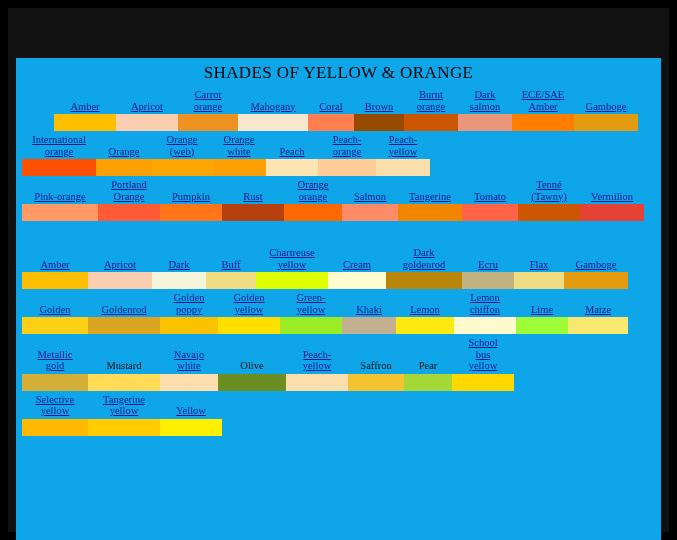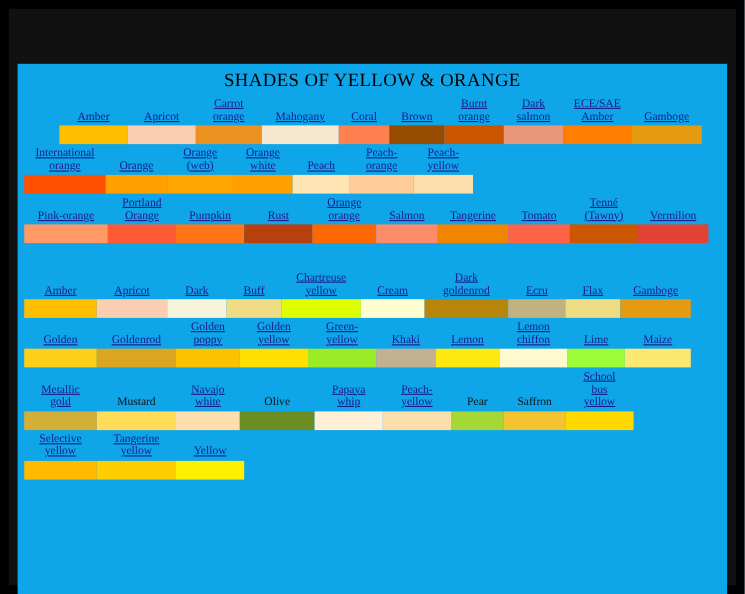--- a/index.html
+++ b/index.html
@@ -335,34 +335,30 @@
             </div>
             <div class="swatch-cell" style="width: 58px;">
               <div class="swatch-label"><span class="ul">Navajo</span><br><span class="ul">white</span></div>
               <div class="swatch-chip" title="Navajo white" style="background: rgb(255, 222, 173);"></div>
             </div>
             <div class="swatch-cell" style="width: 68px;">
               <div class="swatch-label"><span class="plain">Olive</span></div>
               <div class="swatch-chip" title="Olive" style="background: rgb(107, 142, 35);"></div>
             </div>
             <div class="swatch-cell" style="width: 62px;">
-              <div class="swatch-label"><span class="ul">Papaya</span><br><span class="ul">whip</span></div>
-              <div class="swatch-chip" title="Papaya whip" style="background: rgb(255, 239, 213);"></div>
-            </div>
-            <div class="swatch-cell" style="width: 62px;">
               <div class="swatch-label"><span class="ul">Peach-</span><br><span class="ul">yellow</span></div>
               <div class="swatch-chip" title="Peach- yellow" style="background: rgb(250, 223, 173);"></div>
+            </div>
+            <div class="swatch-cell" style="width: 56px;">
+              <div class="swatch-label"><span class="plain">Saffron</span></div>
+              <div class="swatch-chip" title="Saffron" style="background: rgb(244, 196, 48);"></div>
             </div>
             <div class="swatch-cell" style="width: 48px;">
               <div class="swatch-label"><span class="plain">Pear</span></div>
               <div class="swatch-chip" title="Pear" style="background: rgb(165, 216, 54);"></div>
-            </div>
-            <div class="swatch-cell" style="width: 56px;">
-              <div class="swatch-label"><span class="plain">Saffron</span></div>
-              <div class="swatch-chip" title="Saffron" style="background: rgb(244, 196, 48);"></div>
             </div>
             <div class="swatch-cell" style="width: 62px;">
               <div class="swatch-label"><span class="ul">School</span><br><span class="ul">bus</span><br><span class="ul">yellow</span></div>
               <div class="swatch-chip" title="School bus yellow" style="background: rgb(255, 216, 0);"></div>
             </div>
           </div>
           <div class="color-row">
             <div class="row-indent" style="width: 6px;"></div>
             <div class="swatch-cell" style="width: 66px;">
               <div class="swatch-label"><span class="ul">Selective</span><br><span class="ul">yellow</span></div>

